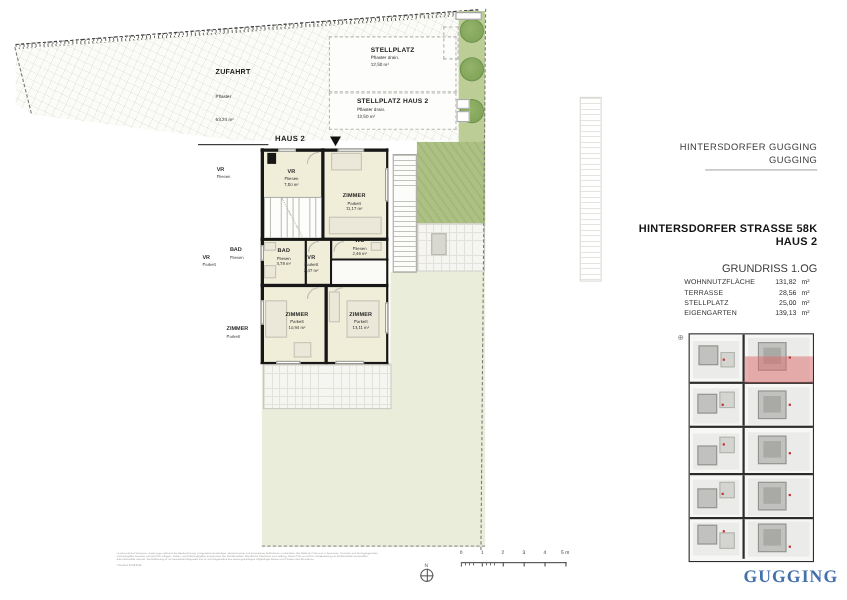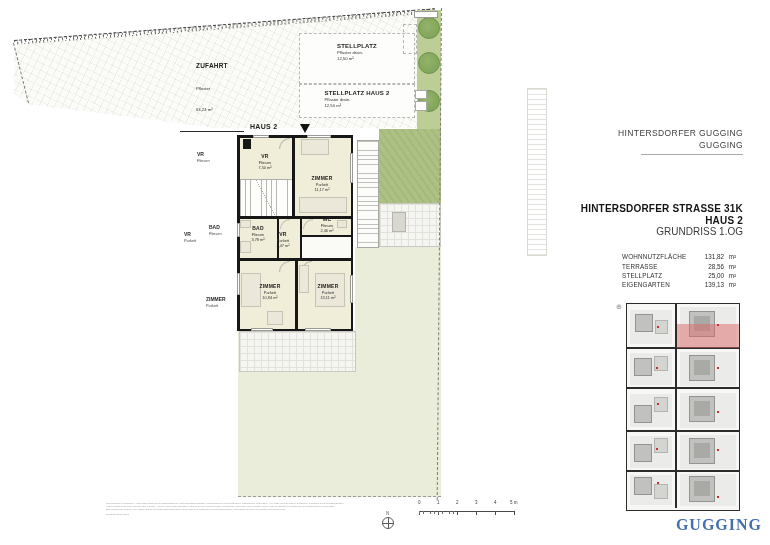--- a/index.html
+++ b/index.html
@@ -71,21 +71,21 @@
   .nlabel .rn { font-weight: bold; font-size: 5px; display:block; }
   .nlabel .rm { font-size: 3.9px; display:block; color: #444; }
   .entrance-line { background: #2a2a2a; }
   .entrance-text { font-weight: bold; font-size: 7px; letter-spacing: .3px; }
   .tri-down { width: 0; height: 0; border-left: 5px solid transparent; border-right: 5px solid transparent; border-top: 9px solid #111; }
   
   .proj-header { text-align: right; font-size: 8.5px; letter-spacing: .4px; color: #3d3d3d; line-height: 12px; }
   .proj-rule { border-top: .8px solid #a9a9a9; }
   .title-block { text-align: right; line-height: 11.5px; }
   .title-block .b { font-weight: bold; font-size: 10px; color: #141414; letter-spacing: .2px; }
-  .title-block .r { font-size: 10px; color: #3a3a3a; }
+  .title-block .r { font-size: 10px; color: #3a3a3a; margin-top: 13px; }
   .atable { font-size: 6.3px; color: #2e2e2e; }
   .atable .row { display: flex; height: 9.4px; align-items: center; }
   .atable .lbl { width: 72px; letter-spacing: .2px; }
   .atable .val { width: 30px; text-align: right; }
   .atable .unit { width: 12px; text-align: right; }
   
   .siteplan { border: 1.5px solid #2c2c2c; background: #f7f7f5; }
   .sp-row { position: relative; border-bottom: 2px solid #2c2c2c; }
   .sp-row:last-child { border-bottom: none; }
   .sp-wall-v { position: absolute; background: #2c2c2c; }
@@ -260,21 +260,21 @@
   <span class="rm">Parkett</span>
 </div>
 
 <div class="abs proj-header" style="left:580px;top:127px;width:163px;">
   <div>HINTERSDORFER GUGGING</div>
   <div>GUGGING</div>
 </div>
 <div class="abs proj-rule" style="left:641px;top:154px;width:102px;"></div>
 
 <div class="abs title-block" style="left:560px;top:203px;width:183px;">
-  <div class="b">HINTERSDORFER STRASSE 31K</div>
+  <div class="b">HINTERSDORFER STRASSE 58K</div>
   <div class="b">HAUS 2</div>
   <div class="r">GRUNDRISS 1.OG</div>
 </div>
 
 <div class="abs atable" style="left:622px;top:252px;width:120px;">
   <div class="row">
     <span class="lbl">WOHNNUTZFLÄCHE</span>
     <span class="val">131,82</span>
     <span class="unit">m²</span>
   </div>

